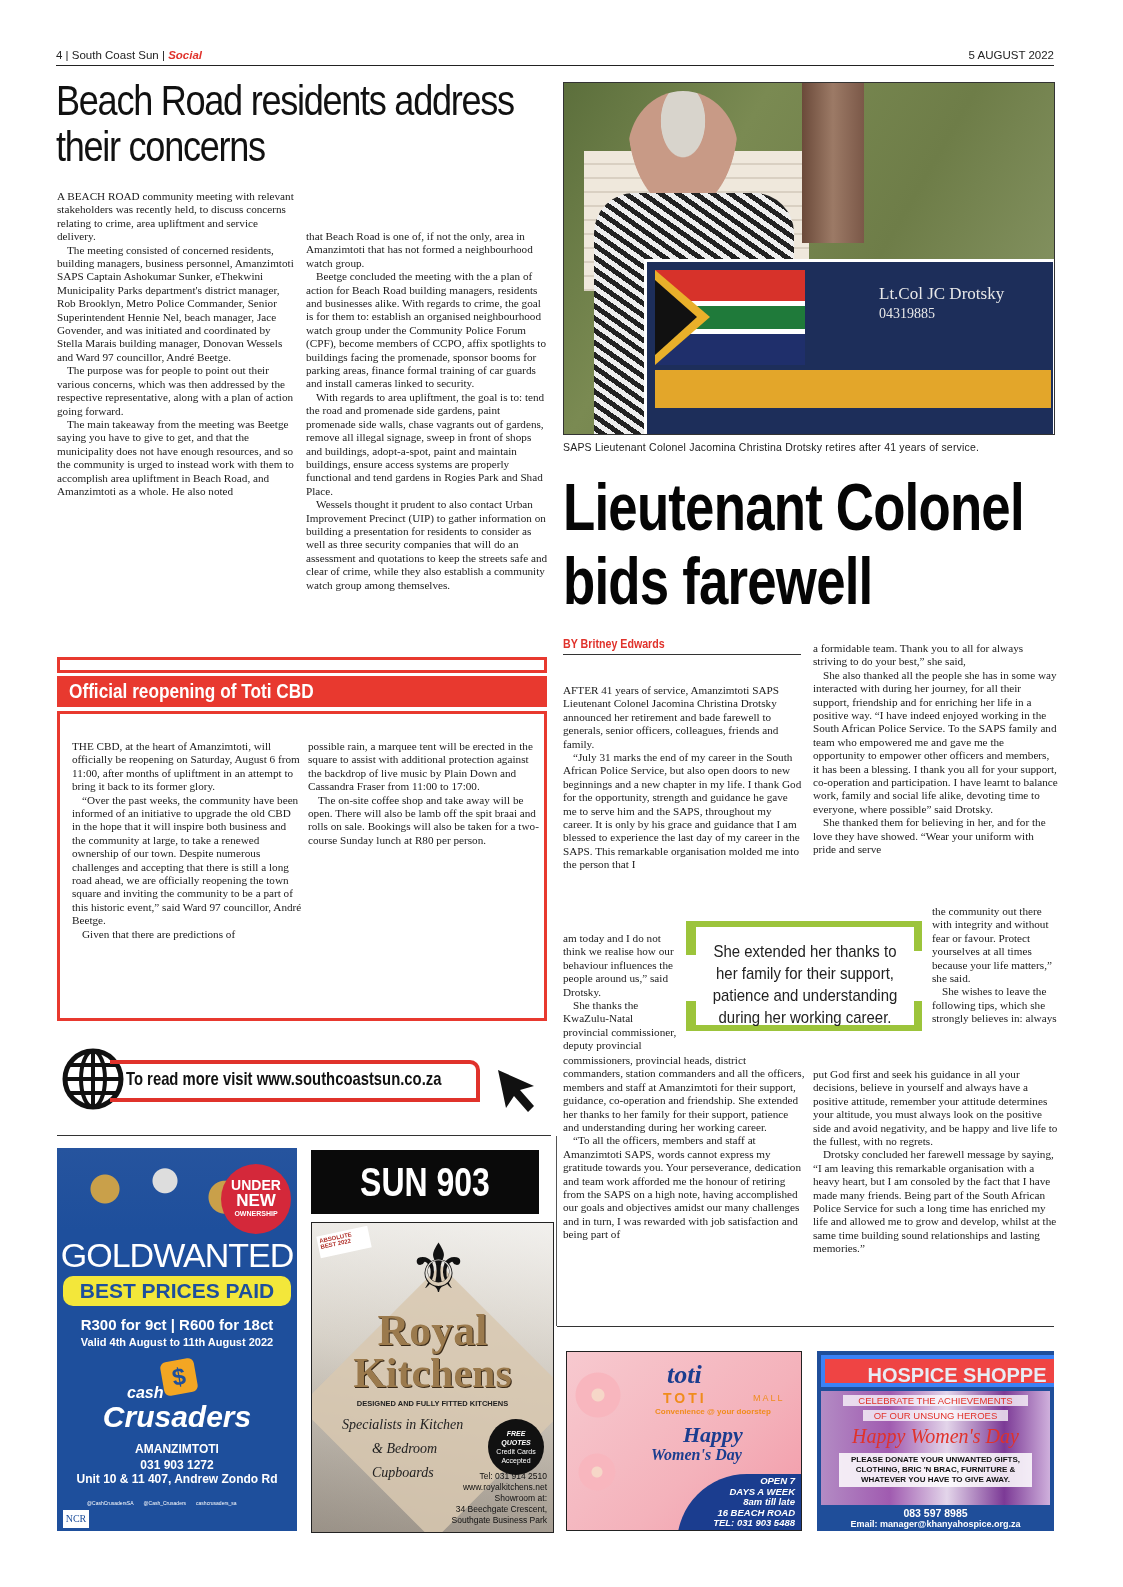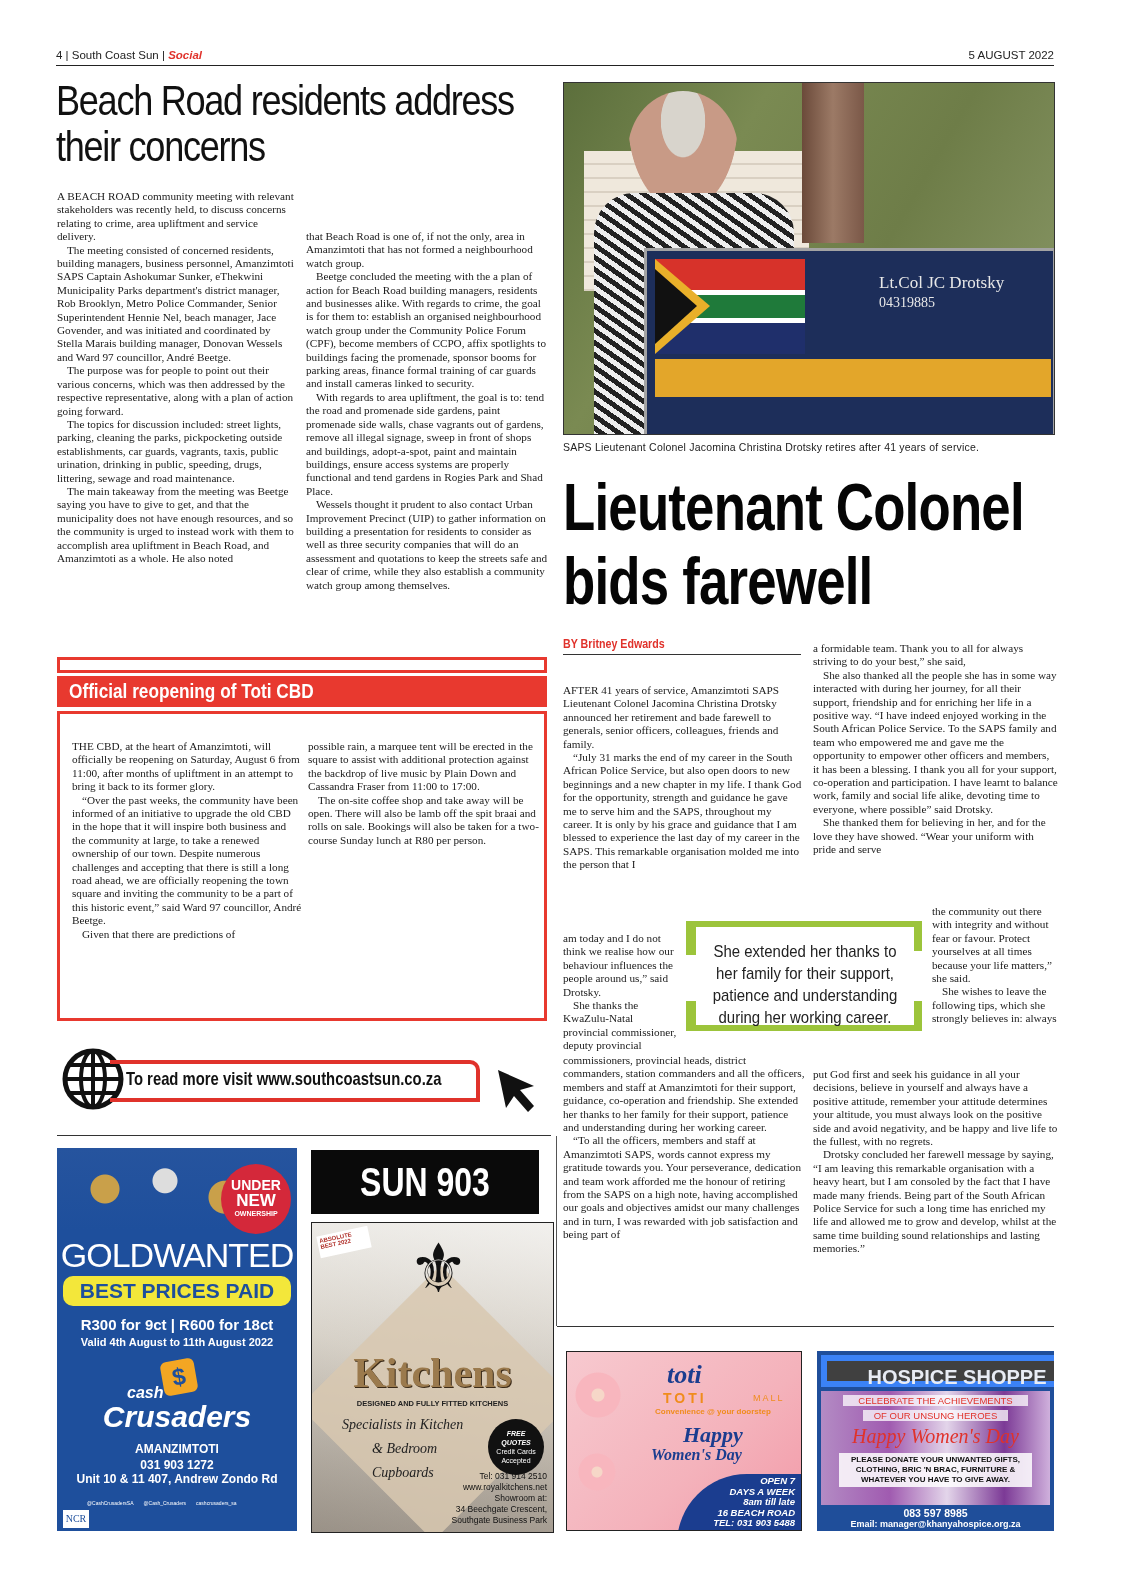--- a/index.html
+++ b/index.html
@@ -52,21 +52,20 @@
 
 <div class="abs h1-light" style="left:56px; top:78px;">
   <div>Beach Road residents address</div>
   <div>their concerns</div>
 </div>
 
 <div class="abs body-text" style="left:57px; top:190px; width:240px;">
   <p class="first">A BEACH ROAD community meeting with relevant stakeholders was recently held, to discuss concerns relating to crime, area upliftment and service delivery.</p>
   <p>The meeting consisted of concerned residents, building managers, business personnel, Amanzimtoti SAPS Captain Ashokumar Sunker, eThekwini Municipality Parks department's district manager, Rob Brooklyn, Metro Police Commander, Senior Superintendent Hennie Nel, beach manager, Jace Govender, and was initiated and coordinated by Stella Marais building manager, Donovan Wessels and Ward 97 councillor, André Beetge.</p>
   <p>The purpose was for people to point out their various concerns, which was then addressed by the respective representative, along with a plan of action going forward.</p>
-  <p>The topics for discussion included: street lights, parking, cleaning the parks, pickpocketing outside establishments, car guards, vagrants, taxis, public urination, drinking in public, speeding, drugs, littering, sewage and road maintenance.</p>
   <p>The main takeaway from the meeting was Beetge saying you have to give to get, and that the municipality does not have enough resources, and so the community is urged to instead work with them to accomplish area upliftment in Beach Road, and Amanzimtoti as a whole. He also noted</p>
 </div>
 
 <div class="abs body-text" style="left:306px; top:190px; width:244px;margin-top:40px;">
   <p class="first">that Beach Road is one of, if not the only, area in Amanzimtoti that has not formed a neighbourhood watch group.</p>
   <p>Beetge concluded the meeting with the a plan of action for Beach Road building managers, residents and businesses alike. With regards to crime, the goal is for them to: establish an organised neighbourhood watch group under the Community Police Forum (CPF), become members of CCPO, affix spotlights to buildings facing the promenade, sponsor booms for parking areas, finance formal training of car guards and install cameras linked to security.</p>
   <p>With regards to area upliftment, the goal is to: tend the road and promenade side gardens, paint promenade side walls, chase vagrants out of gardens, remove all illegal signage, sweep in front of shops and buildings, adopt-a-spot, paint and maintain buildings, ensure access systems are properly functional and tend gardens in Rogies Park and Shad Place.</p>
   <p>Wessels thought it prudent to also contact Urban Improvement Precinct (UIP) to gather information on building a presentation for residents to consider as well as three security companies that will do an assessment and quotations to keep the streets safe and clear of crime, while they also establish a community watch group among themselves.</p>
 </div>
 
@@ -100,21 +99,21 @@
     <path d="M4 4 L40 20 L26 24 L40 40 L34 46 L20 30 L12 42 Z" fill="#111"></path>
   </svg>
 </div>
 
 <div class="abs photo">
   <div style="position:absolute; left:0; top:0; width:100%; height:100%; background: linear-gradient(120deg, #5c6f3c 0%, #7a8a52 30%, #6e7d48 60%, #8c9a6a 100%);"></div>
   <div style="position:absolute; left:20px; top:68px; width:225px; height:140px; background: repeating-linear-gradient(180deg, #efe8dc 0 12px, #d9d0c2 12px 14px);"></div>
   <div style="position:absolute; left:238px; top:0; width:62px; height:160px; background: linear-gradient(90deg, #6b4a3a, #9c7a66, #7b5848);"></div>
   <div style="position:absolute; left:64px; top:8px; width:110px; height:120px; border-radius:50% 50% 45% 45%; background: radial-gradient(ellipse at 50% 25%, #d8d4cc 0 28%, #c89a86 29% 70%, transparent 71%);"></div>
   <div style="position:absolute; left:30px; top:110px; width:200px; height:250px; border-radius:40px 40px 0 0; background: repeating-linear-gradient(35deg, #222 0 5px, #eee 5px 10px);"></div>
-  <div style="position:absolute; left:80px; top:165px; width:412px; height:193px; background:#1d2e5a; border:3px solid #a3a3a3;">
+  <div style="position:absolute; left:80px; top:176px; width:412px; height:193px; background:#1d2e5a; border:3px solid #ffffff;">
     <div style="position:absolute; left:8px; top:8px; width:150px; height:95px; background:#fff;">
       <div style="position:absolute; left:0; top:0; width:100%; height:33%; background:#d7322a;"></div>
       <div style="position:absolute; left:0; top:38%; width:100%; height:24%; background:#1f7a3a;"></div>
       <div style="position:absolute; left:0; top:67%; width:100%; height:33%; background:#1f2f6b;"></div>
       <div style="position:absolute; left:0; top:0; width:0; height:0; border-top:47px solid transparent; border-bottom:48px solid transparent; border-left:55px solid #e9b02a;"></div>
       <div style="position:absolute; left:0; top:10px; width:0; height:0; border-top:37px solid transparent; border-bottom:38px solid transparent; border-left:42px solid #111;"></div>
     </div>
     <div style="position:absolute; left:8px; top:108px; width:396px; height:38px; background:#e3a62a;"></div>
     <div class="sans" style="position:absolute; left:232px; top:22px; font-family: 'Liberation Serif', serif; font-size:17px; color:#e8e8e8;">Lt.Col JC Drotsky</div>
     <div style="position:absolute; left:232px; top:44px; font-family: 'Liberation Serif', serif; font-size:14px; color:#e8e8e8;">04319885</div>
@@ -201,20 +200,21 @@
 
 <div class="abs ad-sun">
   <span>SUN 903 2341</span>
 </div>
 
 <div class="abs ad-royal">
   <div style="position:absolute; left:0; top:0; width:100%; height:100%; background: linear-gradient(200deg, rgba(255,255,255,0.6) 0%, rgba(200,190,175,0.2) 50%, rgba(90,80,70,0.4) 100%);"></div>
   <div style="position:absolute; left:30px; top:80px; width:190px; height:200px; background:#d8c8b0; transform: rotate(45deg); opacity:0.85;"></div>
   <div class="sans" style="position:absolute; left:6px; top:8px; width:52px; height:22px; background:#fff; font-size:6px; color:#b0302a; font-weight:bold; padding:2px; transform: rotate(-12deg);">ABSOLUTE BEST 2022</div>
   <div style="position:absolute; left:96px; top:6px; width:50px; height:80px; font-size:68px; line-height:80px; color:#111; text-align:center;">⚜</div>
+  <div style="position:absolute; left:0; top:86px; width:100%; text-align:center; font-family: 'Liberation Serif', serif; font-weight:bold; font-size:44px; line-height:44px; color:#9b7a4d; text-shadow:1px 1px 0 #3a2a18;">Royal</div>
   <div style="position:absolute; left:0; top:128px; width:100%; text-align:center; font-family: 'Liberation Serif', serif; font-weight:bold; font-size:42px; line-height:44px; color:#9b7a4d; text-shadow:1px 1px 0 #3a2a18;">Kitchens</div>
   <div class="sans" style="position:absolute; left:0; top:176px; width:100%; text-align:center; font-weight:bold; font-size:7.5px; color:#222;">DESIGNED AND FULLY FITTED KITCHENS</div>
   <div style="position:absolute; left:30px; top:194px; font-family: 'Liberation Serif', serif; font-style:italic; font-size:14px; color:#222;">Specialists in Kitchen</div>
   <div style="position:absolute; left:60px; top:218px; font-family: 'Liberation Serif', serif; font-style:italic; font-size:14px; color:#222;">&amp; Bedroom</div>
   <div style="position:absolute; left:60px; top:242px; font-family: 'Liberation Serif', serif; font-style:italic; font-size:14px; color:#222;">Cupboards</div>
   <div class="sans" style="position:absolute; left:176px; top:196px; width:56px; height:56px; border-radius:50%; background:#111; color:#fff; text-align:center; font-size:7px; line-height:9px; padding-top:10px;">
     <div style="font-weight:bold; font-style:italic;">FREE</div>
     <div style="font-weight:bold; font-style:italic;">QUOTES</div>
     <div>Credit Cards</div>
     <div>Accepted</div>
@@ -241,21 +241,21 @@
   <div class="sans" style="position:absolute; right:6px; top:124px; text-align:right; color:#fff; font-weight:bold; font-style:italic; font-size:9.5px; line-height:10.5px;">
     <div>OPEN 7</div>
     <div>DAYS A WEEK</div>
     <div>8am till late</div>
     <div>16 BEACH ROAD</div>
     <div>TEL: 031 903 5488</div>
   </div>
 </div>
 
 <div class="abs ad-hospice">
-  <div class="sans" style="position:absolute; left:4px; top:4px; width:272px; height:32px; background:#404040; border:6px solid #3b82f6; color:#e8ecf4; text-align:center; font-weight:bold; font-size:20px; line-height:32px;">HOSPICE SHOPPE</div>
+  <div class="sans" style="position:absolute; left:4px; top:4px; width:272px; height:32px; background:#ef4444; border:4px solid #3b82f6; color:#e8ecf4; text-align:center; font-weight:bold; font-size:20px; line-height:32px;">HOSPICE SHOPPE</div>
   <div style="position:absolute; left:4px; top:40px; width:229px; height:114px; background: linear-gradient(90deg, #b38bc4 0%, #a05bb0 30%, #e3d5ea 55%, #7c3a96 80%, #cfb0dc 100%);"></div>
   <div class="sans" style="position:absolute; left:26px; top:44px; width:185px; background:rgba(255,255,255,0.75); color:#e0322b; font-size:9.5px; text-align:center;">CELEBRATE THE ACHIEVEMENTS</div>
   <div class="sans" style="position:absolute; left:46px; top:59px; width:145px; background:rgba(255,255,255,0.75); color:#e0322b; font-size:9.5px; text-align:center;">OF OUR UNSUNG HEROES</div>
   <div style="position:absolute; left:0; top:74px; width:100%; text-align:center; font-family: 'Liberation Serif', serif; font-style:italic; font-size:20px; color:#e0322b;">Happy Women's Day</div>
   <div class="sans" style="position:absolute; left:22px; top:102px; width:193px; background:rgba(255,255,255,0.85); color:#111; font-weight:bold; font-size:8px; line-height:10px; text-align:center; padding:2px;">PLEASE DONATE YOUR UNWANTED GIFTS, CLOTHING, BRIC 'N BRAC, FURNITURE &amp; WHATEVER YOU HAVE TO GIVE AWAY.</div>
   <div class="sans" style="position:absolute; left:0; top:156px; width:100%; text-align:center; color:#fff; font-weight:bold; font-size:10.5px;">083 597 8985</div>
   <div class="sans" style="position:absolute; left:0; top:168px; width:100%; text-align:center; color:#fff; font-weight:bold; font-size:9px;">Email: manager@khanyahospice.org.za</div>
 </div>
 
 </body></html>

